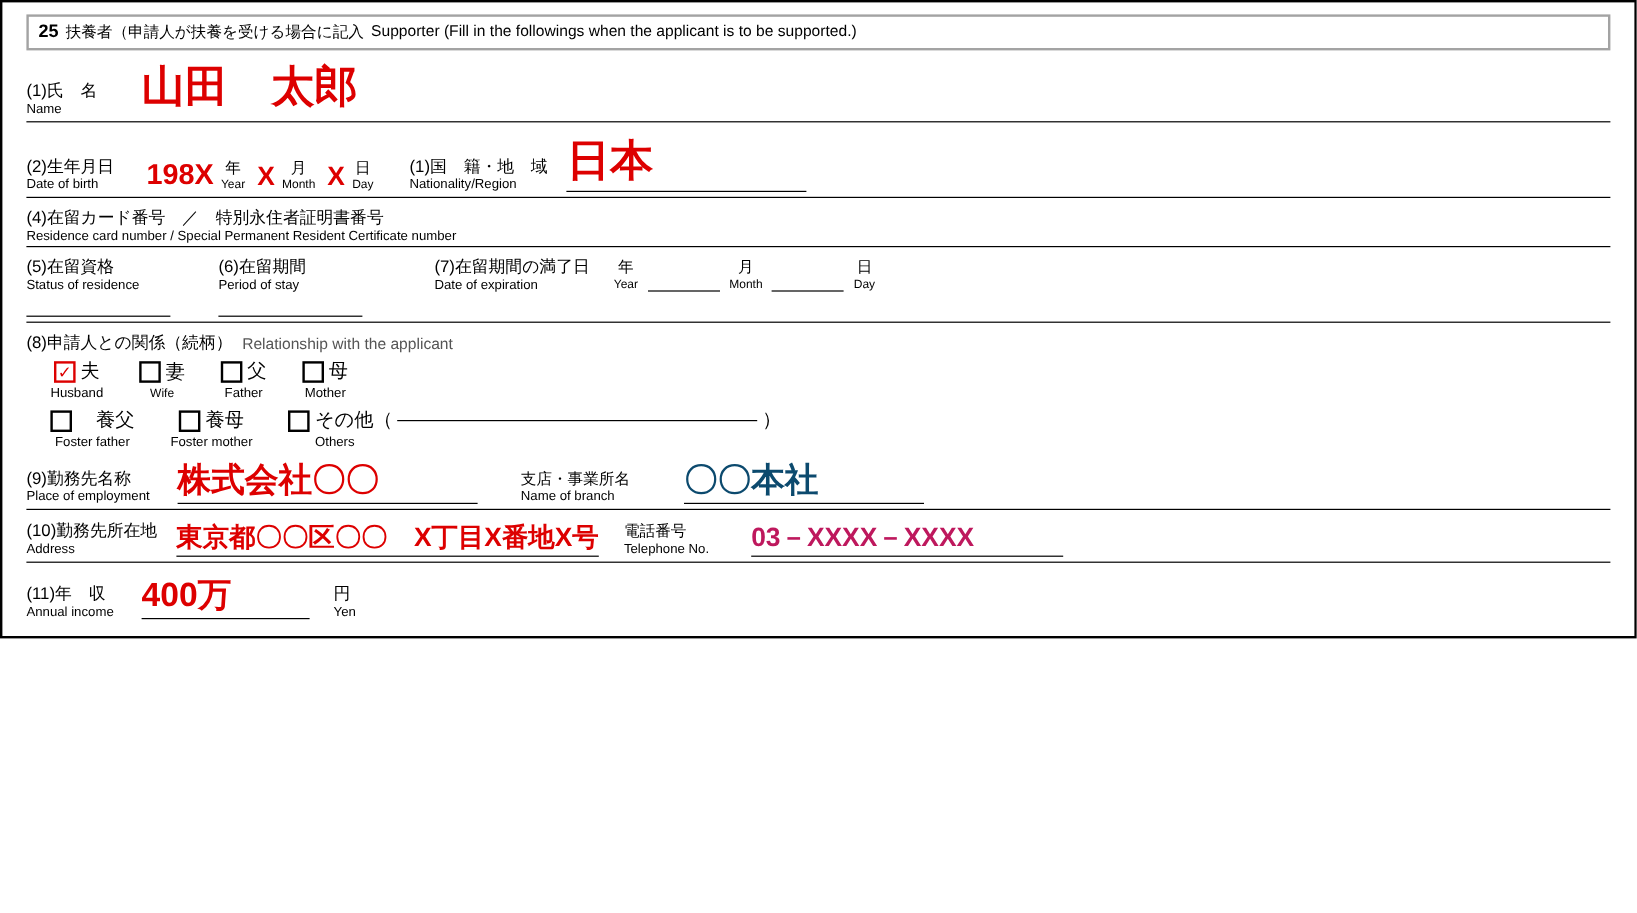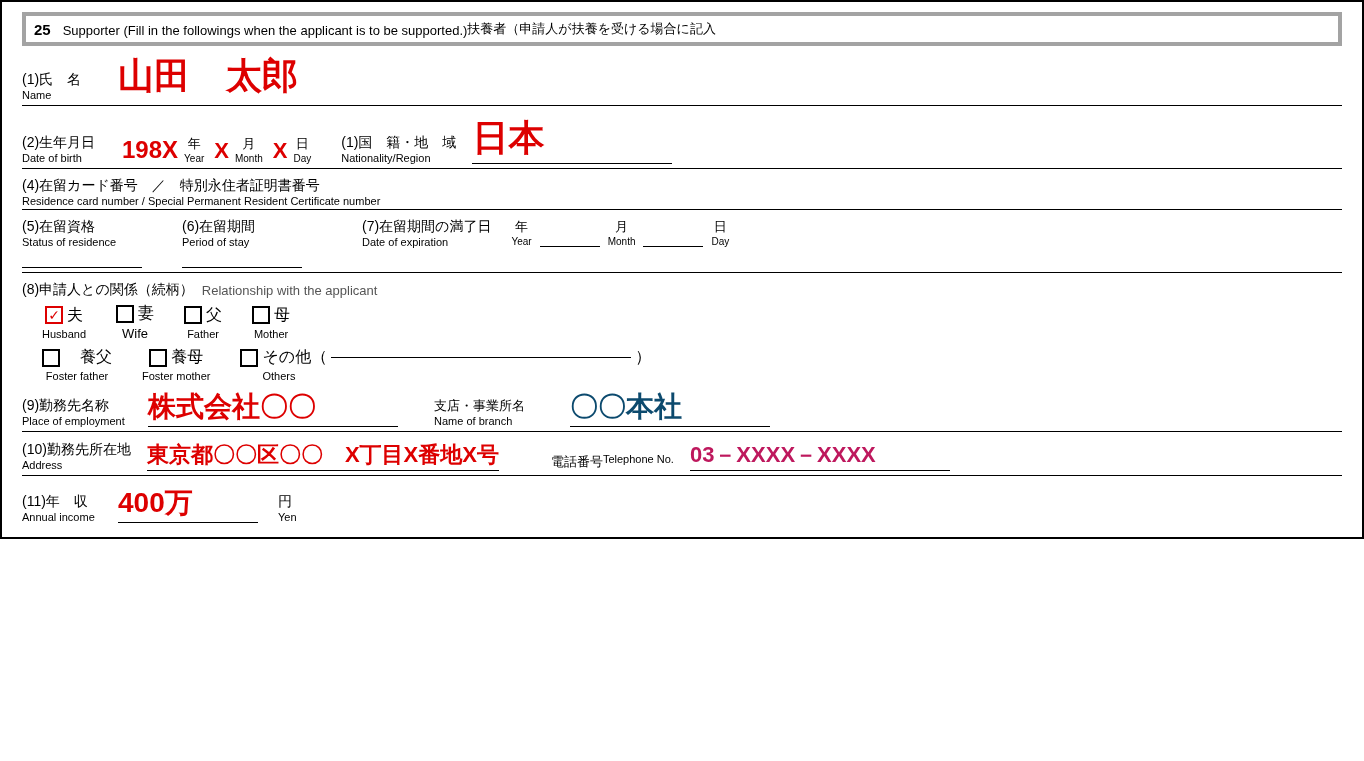--- a/index.html
+++ b/index.html
@@ -15,24 +15,24 @@
       padding: 10px 20px;
       border: 2px solid #000;
       background: #fff;
     }
   </style>
 </head>
 <body>
 
 <div class="page">
 
-  <div style="display:flex; align-items:flex-end; border:4px solid #a3a3a3; padding:4px 8px; margin-bottom:6px; font-size:13px; color:#000;">
+  <div style="display:flex; align-items:flex-start; border:2px solid #a3a3a3; padding:4px 8px; margin-bottom:6px; font-size:13px; color:#000;">
     <span style="font-weight:bold; font-size:15px; margin-right:6px;">25</span>
+    <span>扶養者（申請人が扶養を受ける場合に記入</span>
     <span style="margin-left:6px;">Supporter (Fill in the followings when the applicant is to be supported.)</span>
-    <span>扶養者（申請人が扶養を受ける場合に記入</span>
   </div>
 
   <div style="display:flex; align-items:flex-end; border-bottom:1.5px solid #000; margin-bottom:8px; padding-bottom:4px;">
     <div style="display:flex; flex-direction:column; margin-right:16px; min-width:80px;">
       <span style="font-size:14px;">(1)氏　名</span>
       <span style="font-size:11px;">Name</span>
     </div>
     <span style="color:#dd0000; font-size:36px; font-weight:bold;">山田　太郎</span>
   </div>
 
@@ -124,21 +124,21 @@
           <span style="font-size:16px; color:#000;">夫</span>
         </div>
         <span style="font-size:11px;">Husband</span>
       </div>
 
       <div style="display:flex; flex-direction:column; align-items:center; gap:2px;">
         <div style="display:flex; align-items:center; gap:4px;">
           <div style="width:18px; height:18px; border:2px solid #000; display:flex; align-items:center; justify-content:center;"></div>
           <span style="font-size:16px;">妻</span>
         </div>
-        <span style="font-size:13px;">Wife</span>
+        <span style="font-size:10px;">Wife</span>
       </div>
 
       <div style="display:flex; flex-direction:column; align-items:center; gap:2px;">
         <div style="display:flex; align-items:center; gap:4px;">
           <div style="width:18px; height:18px; border:2px solid #000; display:flex; align-items:center; justify-content:center;"></div>
           <span style="font-size:16px;">父</span>
         </div>
         <span style="font-size:11px;">Father</span>
       </div>
 
@@ -193,21 +193,21 @@
     </div>
     <span style="color:#0c4a6e; font-size:28px; font-weight:bold; border-bottom:1.5px solid #000; min-width:200px;">〇〇本社</span>
   </div>
 
   <div style="display:flex; align-items:flex-end; border-bottom:1.5px solid #000; margin-bottom:8px; padding-bottom:4px; gap:16px;">
     <div style="display:flex; flex-direction:column; min-width:80px;">
       <span style="font-size:14px;">(10)勤務先所在地</span>
       <span style="font-size:11px;">Address</span>
     </div>
     <span style="color:#dd0000; font-size:22px; font-weight:bold; border-bottom:1.5px solid #000; min-width:320px;">東京都〇〇区〇〇　X丁目X番地X号</span>
-    <div style="display:flex; flex-direction:row; margin-left:36px; min-width:90px;">
+    <div style="display:flex; flex-direction:column; margin-left:5px; min-width:90px;">
       <span style="font-size:13px;">電話番号</span>
       <span style="font-size:11px;">Telephone No.</span>
     </div>
     <span style="color:#be185d; font-size:22px; font-weight:bold; border-bottom:1.5px solid #000; min-width:260px;">03－XXXX－XXXX</span>
   </div>
 
   <div style="display:flex; align-items:flex-end; padding-bottom:4px; gap:16px;">
     <div style="display:flex; flex-direction:column; min-width:80px;">
       <span style="font-size:14px;">(11)年　収</span>
       <span style="font-size:11px;">Annual income</span>

